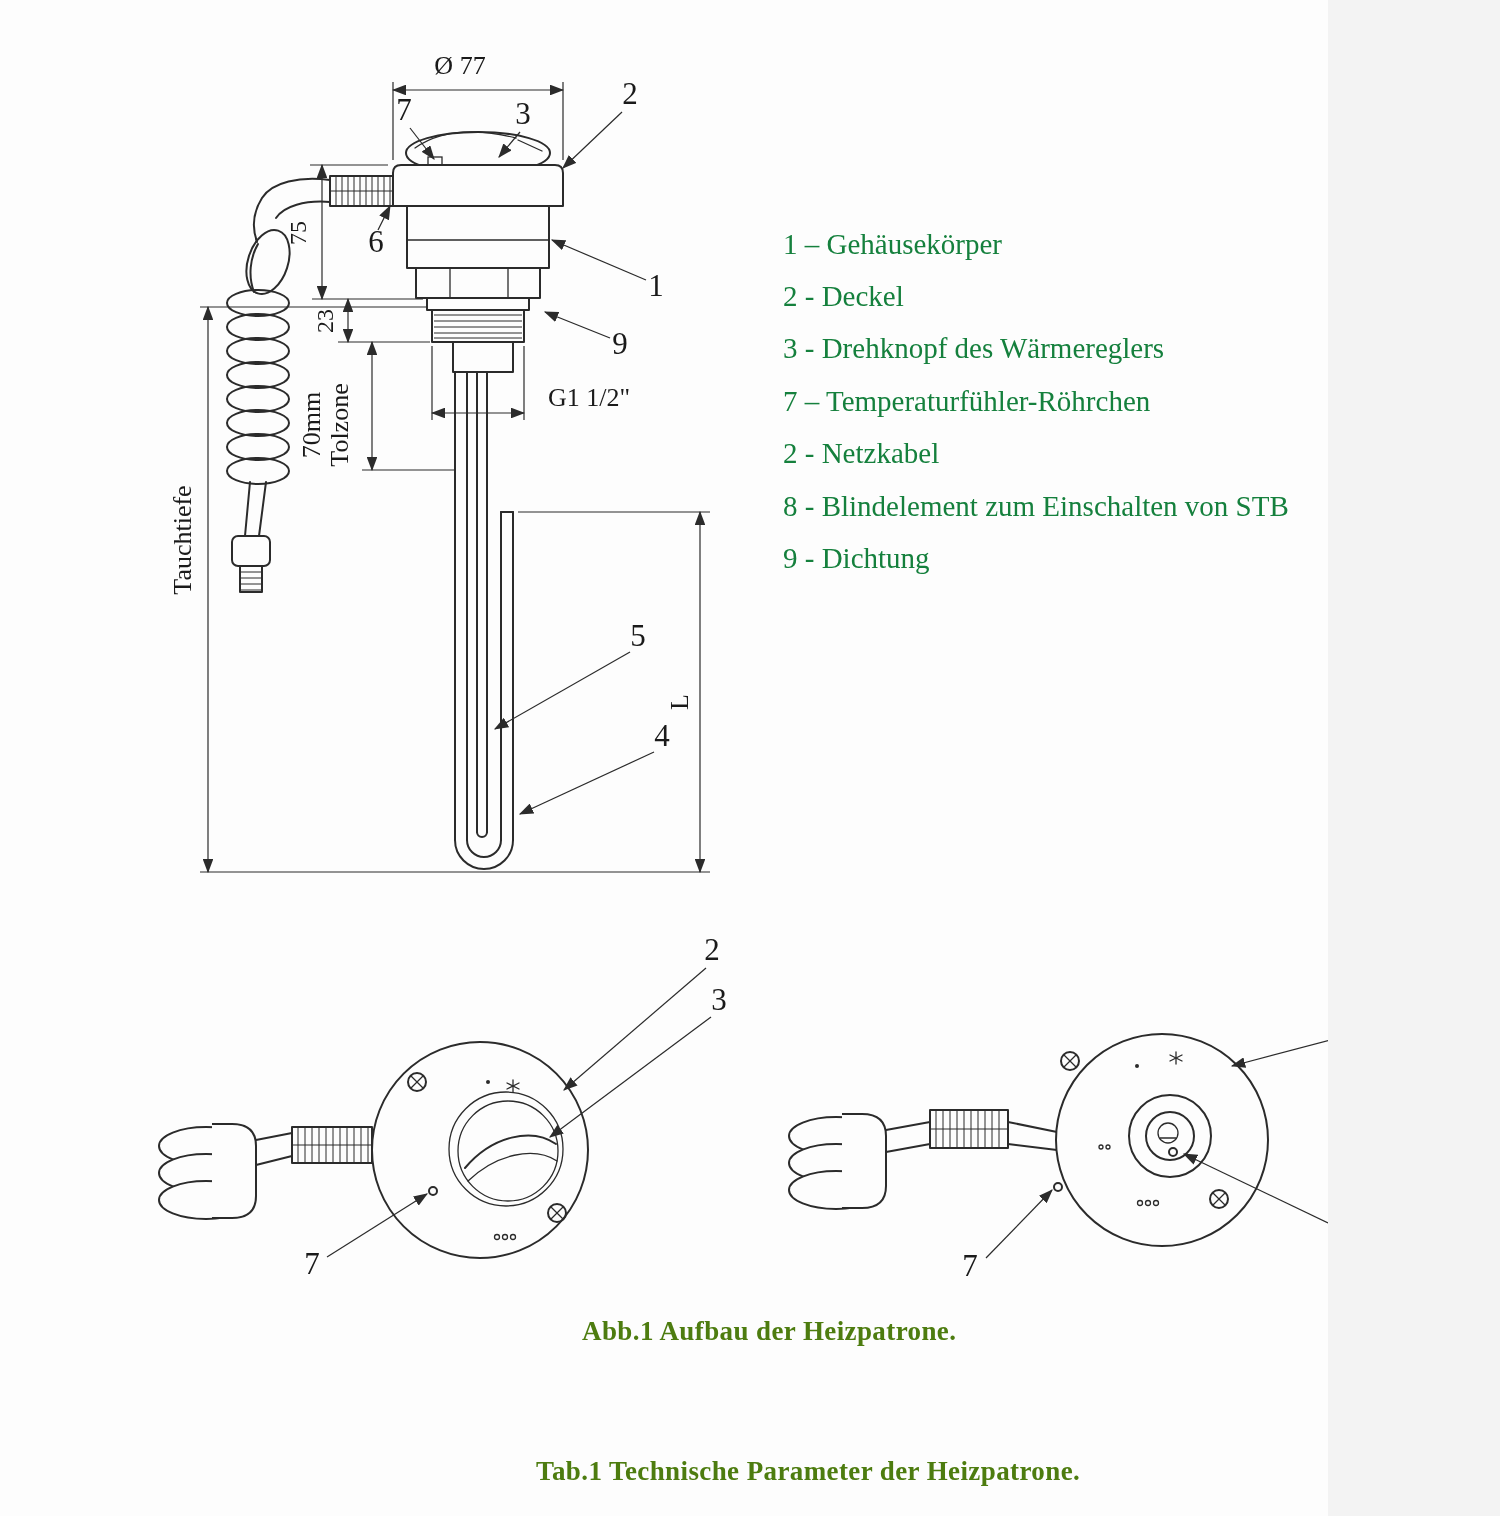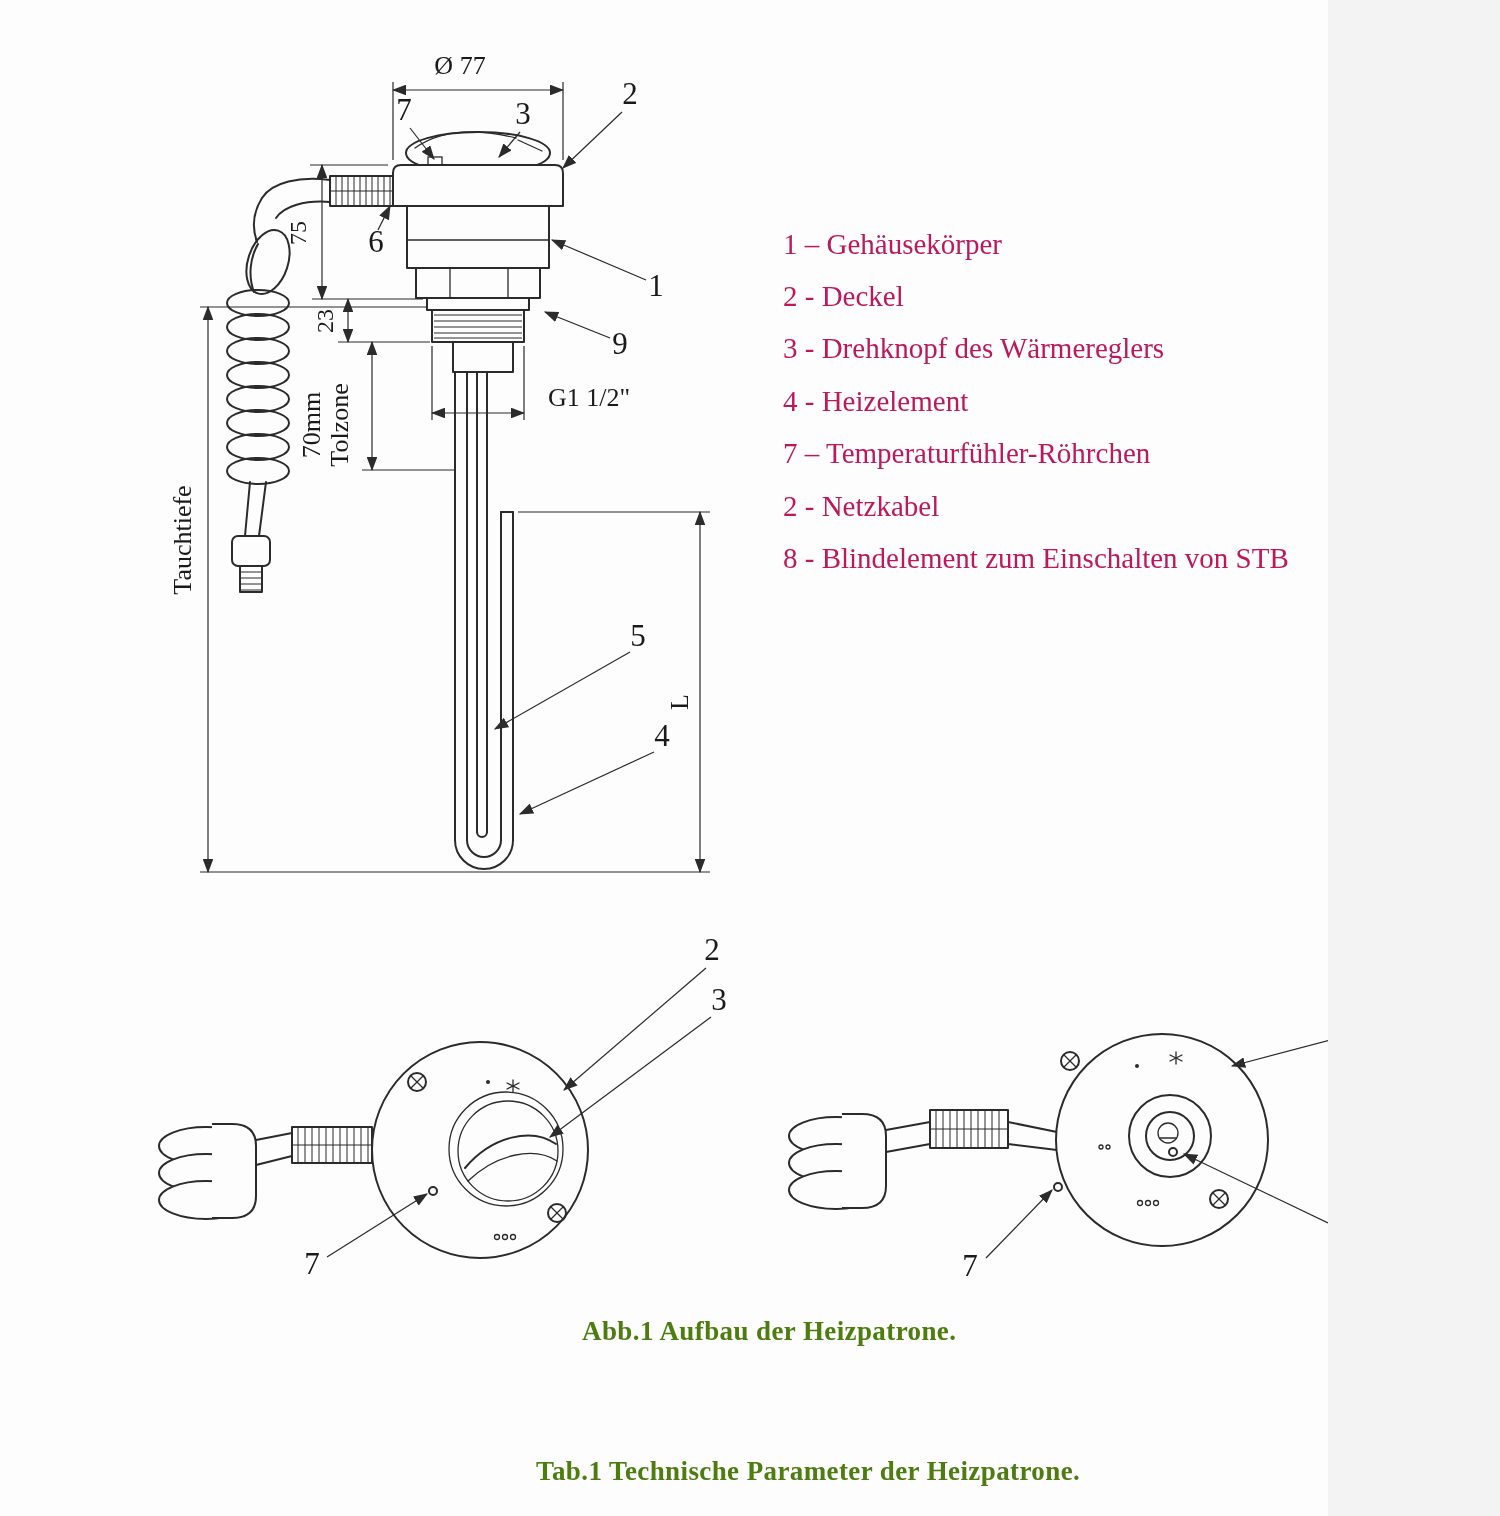--- a/index.html
+++ b/index.html
@@ -17,21 +17,21 @@
   .fillw{fill:#fdfdfd;stroke:#2b2b2b;stroke-width:2;stroke-linejoin:round;}
   .thin{fill:none;stroke:#2b2b2b;stroke-width:1.3;stroke-linecap:round;}
   .hatch{fill:none;stroke:#2b2b2b;stroke-width:1;}
   .dim{fill:none;stroke:#2b2b2b;stroke-width:1.2;}
   .dot{fill:#2b2b2b;stroke:none;}
   .dimtext{font:400 24px "Liberation Serif", serif;fill:#1a1a1a;}
   .dimtext-lg{font:400 26px "Liberation Serif", serif;fill:#1a1a1a;}
   .callout{font:400 31px "Liberation Serif", serif;fill:#1a1a1a;}
   .legend{
     position:absolute;left:783px;top:218px;
-    font-size:29px;color:#be185d;
+    font-size:29px;color:#15803d;
   }
   .legend-item{height:52.4px;display:flex;align-items:center;white-space:nowrap;}
   .caption{
     position:absolute;font-weight:bold;font-size:27px;color:#4d7c0f;
     white-space:nowrap;letter-spacing:.4px;
   }
   .caption-fig{left:582px;top:1316px;}
   .caption-tab{left:536px;top:1456px;}
 </style>
 </head>
@@ -335,22 +335,22 @@
       <line class="dim" x1="986" y1="1258" x2="1052" y2="1190" marker-end="url(#arr)"></line>
       <text class="callout" x="970" y="1276" text-anchor="middle">7</text>
     </g>
   </g>
 </svg>
 
 <div class="legend">
   <div class="legend-item">1 – Gehäusekörper</div>
   <div class="legend-item">2 - Deckel</div>
   <div class="legend-item">3 - Drehknopf des Wärmereglers</div>
-  <div class="legend-item">4 - Heizelement</div>
   <div class="legend-item">7 – Temperaturfühler-Röhrchen</div>
   <div class="legend-item">2 - Netzkabel</div>
   <div class="legend-item">8 - Blindelement zum Einschalten von STB</div>
+  <div class="legend-item">9 - Dichtung</div>
 </div>
 
 <div class="caption caption-fig">Abb.1 Aufbau der Heizpatrone.</div>
 <div class="caption caption-tab">Tab.1 Technische Parameter der Heizpatrone.</div>
 
 </div>
 
 </body></html>

